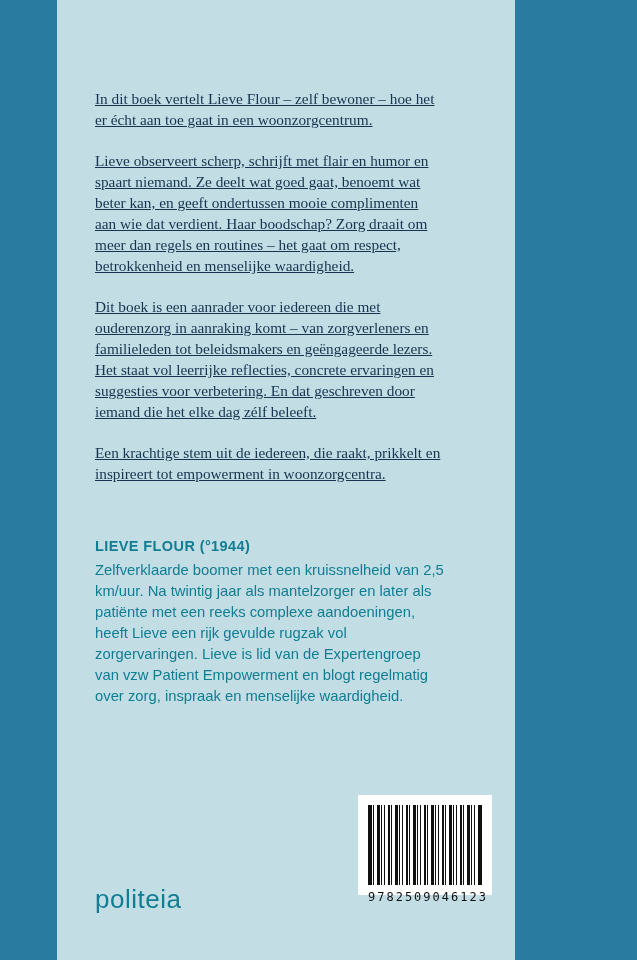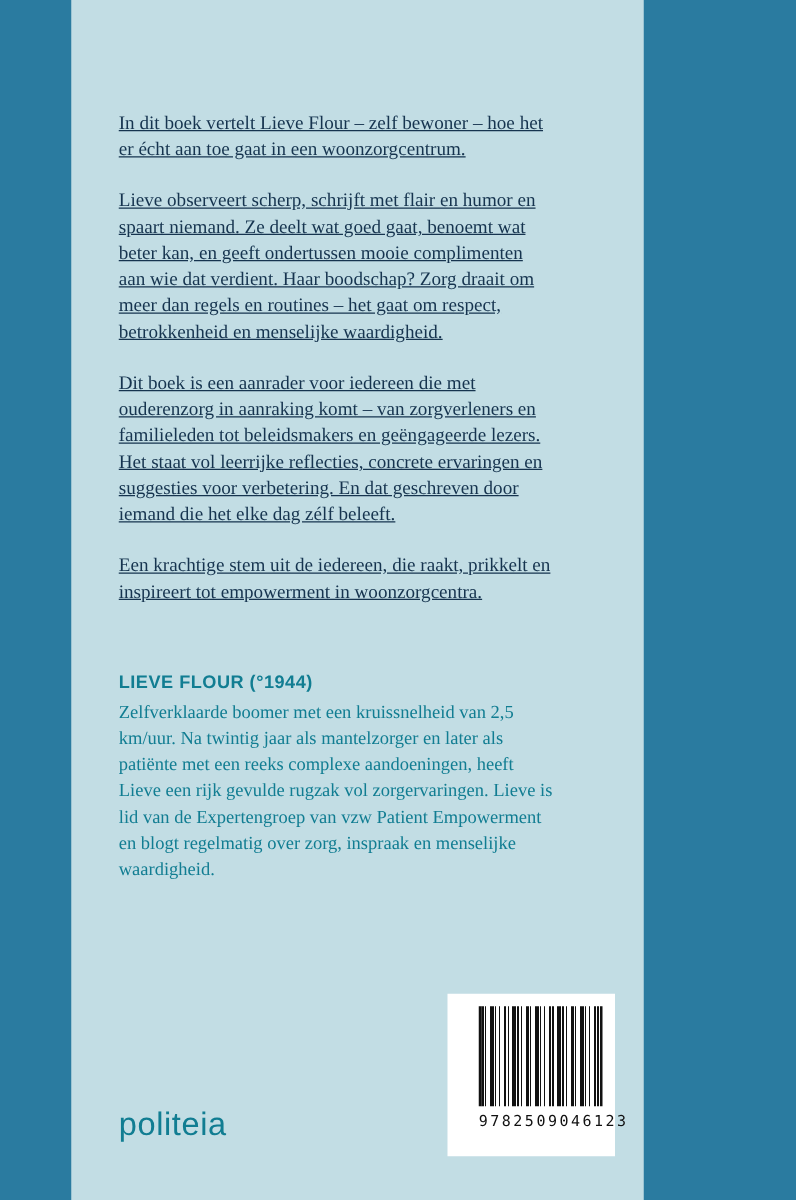--- a/index.html
+++ b/index.html
@@ -40,21 +40,21 @@
     margin: 0 0 6px 0;
     font-family: "Liberation Sans", sans-serif;
     font-size: 14.5px;
     font-weight: 700;
     letter-spacing: 0.4px;
     color: var(--accent-teal, #117d92);
   }
   .bio p.bio-text {
     margin: 0;
     width: 352px;
-    font-family: Liberation Serif, serif;
+    font-family: Liberation Sans, sans-serif;
     font-size: 14.8px;
     line-height: 21px;
     color: var(--accent-teal, #117d92);
   }
 
   .logo {
     position: absolute;
     left: 95px;
     top: 884px;
     font-family: "Liberation Sans", sans-serif;
@@ -62,24 +62,24 @@
     font-weight: 500;
     letter-spacing: 0.5px;
     color: var(--accent-teal, #117d92);
   }
 
   .barcode {
     position: absolute;
     left: 358px;
     top: 795px;
     width: 134px;
-    height: 130px;
+    height: 100px;
     background: #ffffff;
     box-sizing: border-box;
-    padding: 10px 10px 6px 25px;
+    padding: 10px 10px 6px 10px;
   }
   .bars {
     height: 80px;
     background: repeating-linear-gradient(90deg,
       #111 0 2px,  #fff 2px 3px,
       #111 3px 4px, #fff 4px 7px,
       #111 7px 10px, #fff 10px 11px,
       #111 11px 12px, #fff 12px 14px,
       #111 14px 15px, #fff 15px 18px);
     border-left: 2px solid #111;

